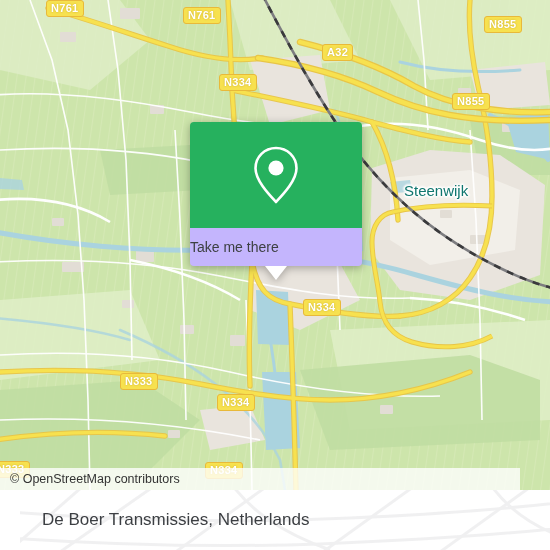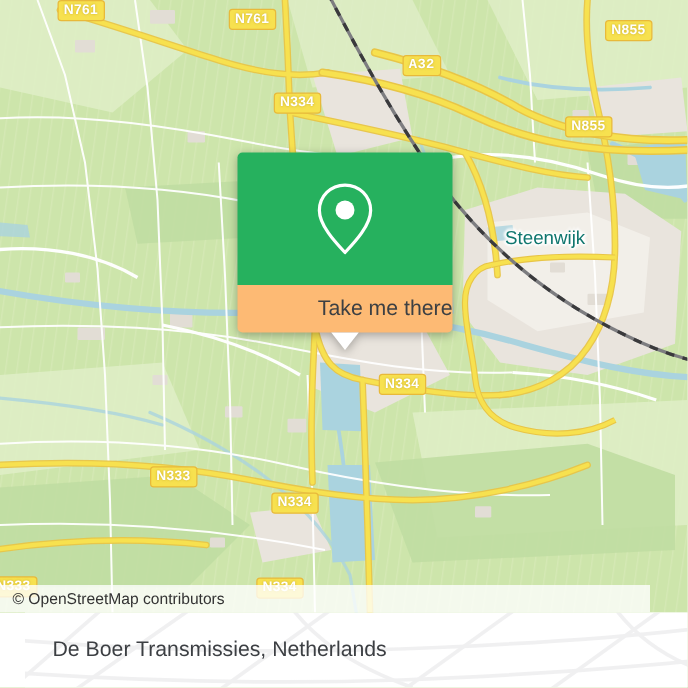--- a/index.html
+++ b/index.html
@@ -54,23 +54,23 @@
   
   .card{
     position:absolute;left:190px;top:122px;width:172px;
     filter:drop-shadow(0 2px 4px rgba(0,0,0,.30));
   }
   .card-top{
     background:#26b15e;height:106px;border-radius:4px 4px 0 0;
     display:flex;align-items:center;justify-content:center;
   }
   .card-bottom{
-    background:#fdba74;height:38px;border-radius:0 0 4px 4px;
-    display:flex;align-items:center;justify-content:flex-end;
-    color:#3d4043;font-size:17px;
+    background:#c4b5fd;height:38px;border-radius:0 0 4px 4px;
+    display:flex;align-items:center;justify-content:flex-start;
+    color:#3d4043;font-size:14px;
   }
   .card-pointer{
     position:absolute;left:50%;top:144px;margin-left:-11px;
     width:0;height:0;
     border-left:11px solid transparent;
     border-right:11px solid transparent;
     border-top:14px solid #ffffff;
   }
 
   
@@ -235,21 +235,21 @@
       <g stroke="#7d7d80" fill="none" stroke-width="2.6">
         <path d="M262,-6 C286,40 316,96 352,146 C392,200 442,240 500,268 C522,279 540,285 556,289"></path>
       </g>
       <g stroke="#3a3a3c" fill="none" stroke-width="2.6" stroke-dasharray="7 7">
         <path d="M262,-6 C286,40 316,96 352,146 C392,200 442,240 500,268 C522,279 540,285 556,289"></path>
       </g>
     </svg>
 
     <div class="shield" style="left:46px;top:0px;">N761</div>
     <div class="shield" style="left:183px;top:7px;">N761</div>
-    <div class="shield" style="left:322px;top:44px;font-family:Liberation Mono, monospace;">A32</div>
+    <div class="shield" style="left:322px;top:44px;">A32</div>
     <div class="shield" style="left:219px;top:74px;">N334</div>
     <div class="shield" style="left:484px;top:16px;">N855</div>
     <div class="shield" style="left:452px;top:93px;">N855</div>
     <div class="shield" style="left:303px;top:299px;">N334</div>
     <div class="shield" style="left:120px;top:373px;">N333</div>
     <div class="shield" style="left:217px;top:394px;">N334</div>
     <div class="shield" style="left:-8px;top:461px;">N333</div>
     <div class="shield" style="left:205px;top:462px;">N334</div>
 
     <div class="place-label" style="left:404px;top:182px;">Steenwijk</div>

